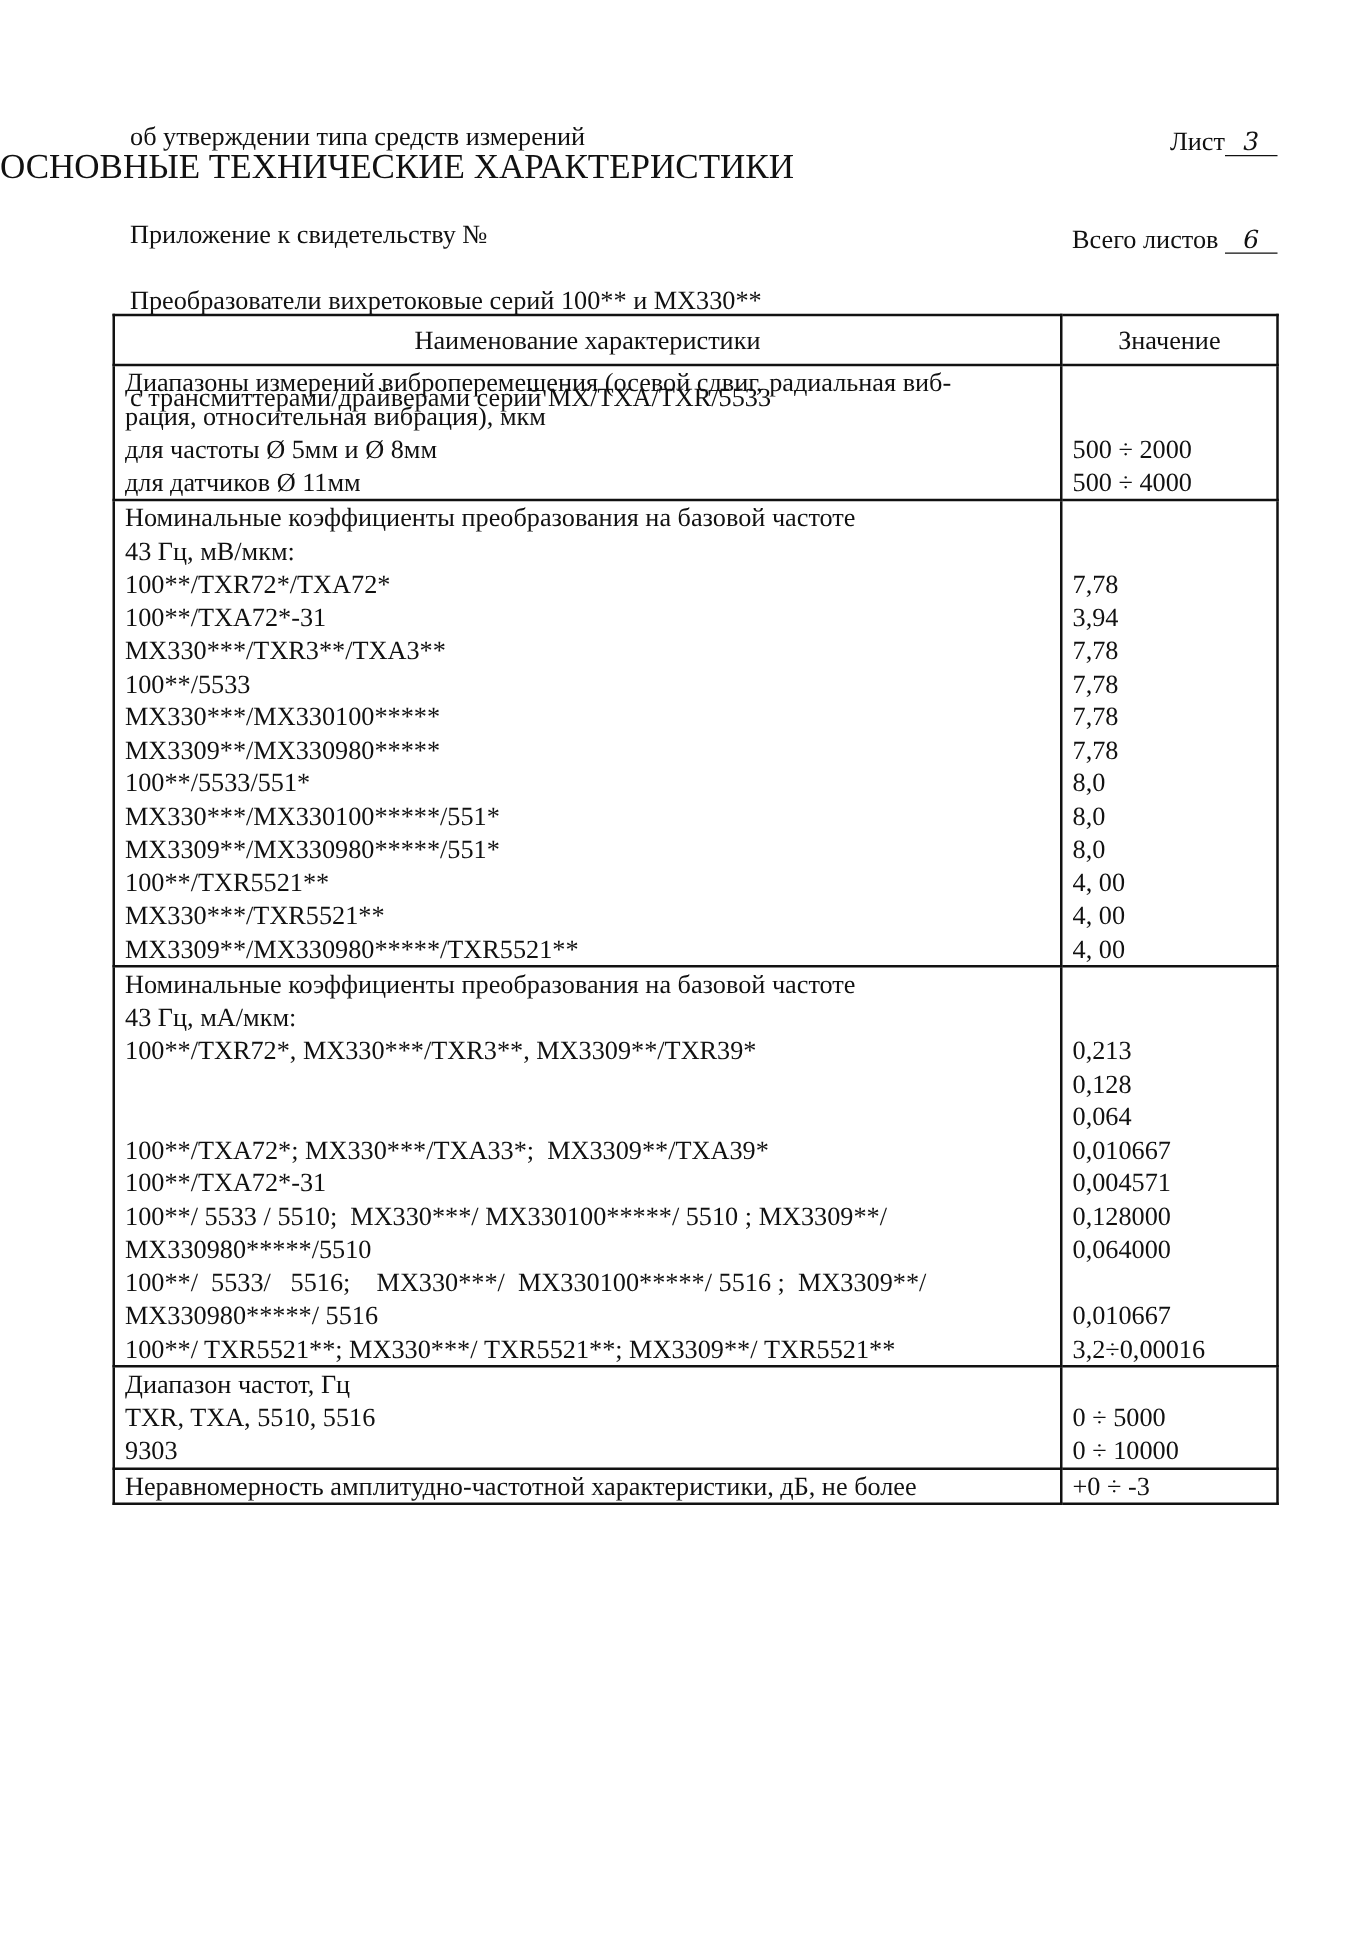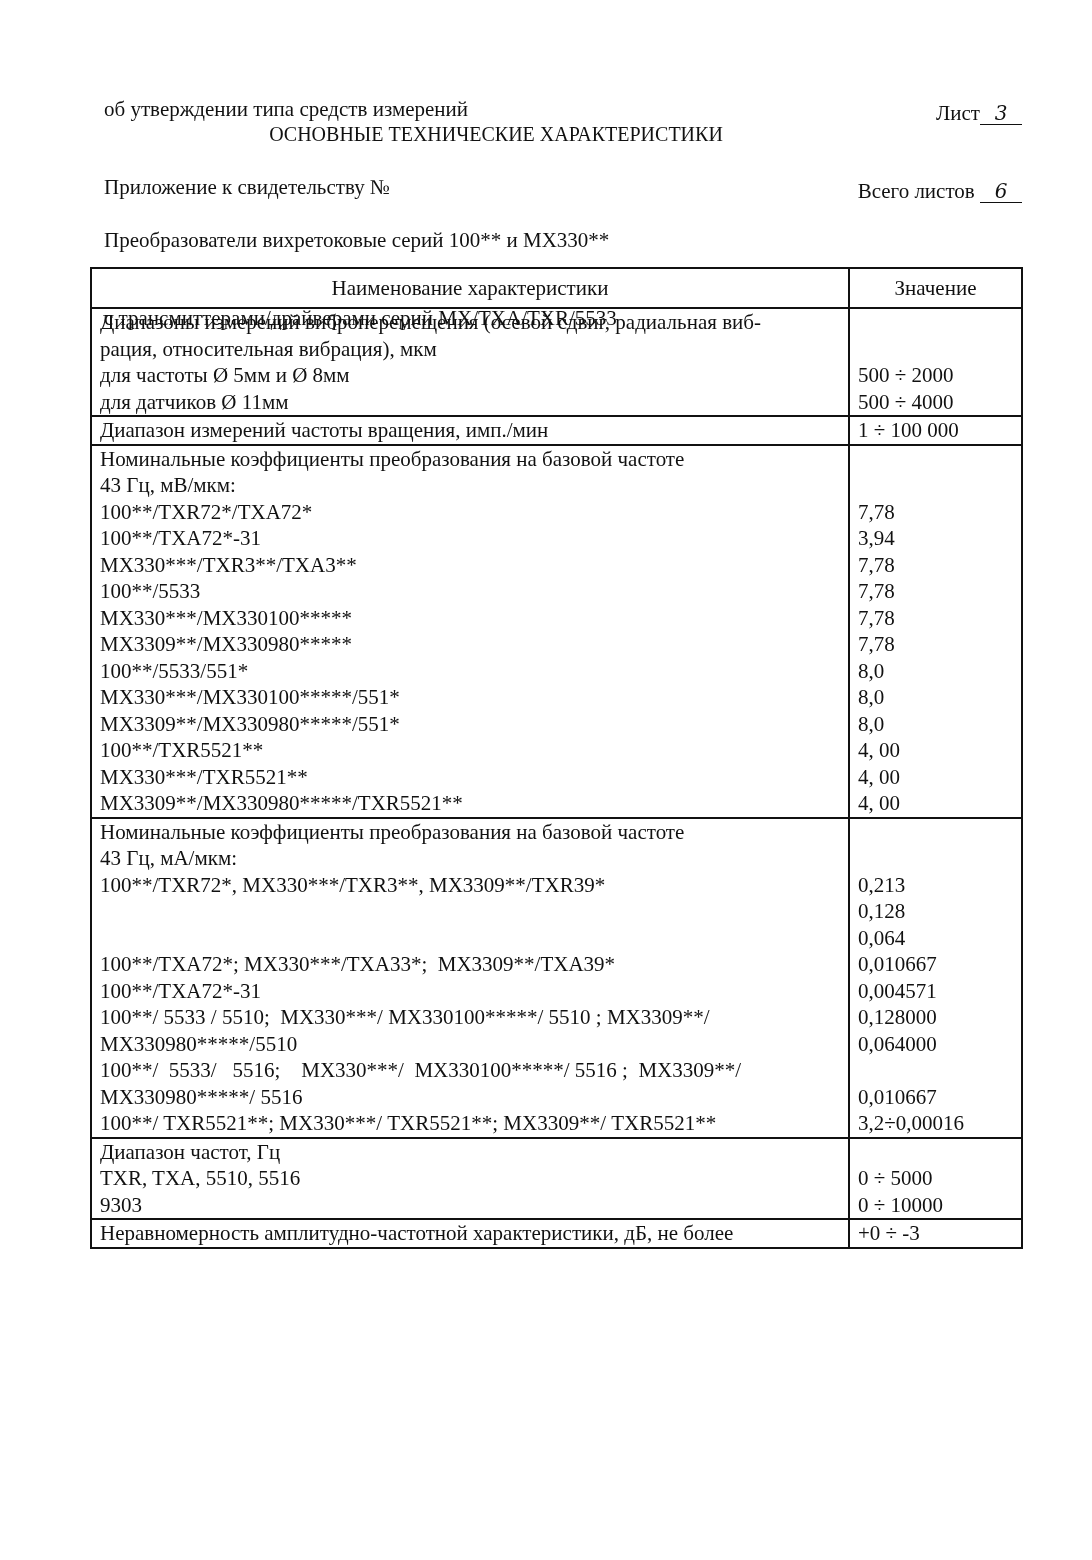--- a/index.html
+++ b/index.html
@@ -1,23 +1,23 @@
 <!DOCTYPE html>
 <html><head>
 <meta charset="utf-8">
 <style>
   html, body { margin:0; padding:0; background:#fff; }
   body { width:1092px; height:1560px; position:relative; font-family:"Liberation Serif","DejaVu Serif",serif; color:#111; font-size:21px; overflow:hidden; }
   .abs { position:absolute; white-space:pre; line-height:26px; }
   .hdr-left { left:104px; top:44px; }
   .hdr-right { right:70px; top:48px; text-align:right; }
   .hand { display:inline-block; width:42px; border-bottom:1.5px solid #111; text-align:center; font-style:italic; font-family:"DejaVu Serif",serif; font-size:20px; line-height:22px; }
-  .title { left:0; width:992px; text-align:center; top:121px; font-size:20px; }
+  .title { left:0; width:992px; text-align:left; top:121px; font-size:28px; }
   .subtitle { left:104px; top:175px; }
-  table { position:absolute; left:90px; top:267px; width:933px; border-collapse:collapse; }
+  table { position:absolute; left:90px; top:251px; width:933px; border-collapse:collapse; }
   td, th { border:2px solid #111; vertical-align:top; padding:0 8px; font-weight:normal; line-height:26.5px; }
   th { height:38px; vertical-align:middle; }
   td.name { width:740px; white-space:pre-wrap; }
   td.val { text-align:left; white-space:pre; }
   .line { display:block; min-height:26.5px; }
 </style>
 </head>
 <body>
 
 <div class="abs hdr-left">
@@ -42,24 +42,20 @@
       <th>Наименование характеристики</th>
       <th>Значение</th>
     </tr>
   </thead>
   <tbody id="tbody">
       <tr>
         <td class="name"><span class="line">Диапазоны измерений виброперемещения (осевой сдвиг, радиальная виб-</span><span class="line">рация, относительная вибрация), мкм</span><span class="line">для частоты Ø 5мм и Ø 8мм</span><span class="line">для датчиков Ø 11мм</span></td>
         <td class="val"><span class="line"></span><span class="line"></span><span class="line">500 ÷ 2000</span><span class="line">500 ÷ 4000</span></td>
       </tr>
       <tr>
-        <td class="name"><span class="line">Диапазон измерений частоты вращения, имп./мин</span></td>
-        <td class="val"><span class="line">1 ÷ 100 000</span></td>
-      </tr>
-      <tr>
         <td class="name"><span class="line">Номинальные коэффициенты преобразования на базовой частоте</span><span class="line">43 Гц, мВ/мкм:</span><span class="line">100**/TXR72*/TXA72*</span><span class="line">100**/TXA72*-31</span><span class="line">МХ330***/TXR3**/TXA3**</span><span class="line">100**/5533</span><span class="line">МХ330***/МХ330100*****</span><span class="line">МХ3309**/МХ330980*****</span><span class="line">100**/5533/551*</span><span class="line">МХ330***/МХ330100*****/551*</span><span class="line">МХ3309**/МХ330980*****/551*</span><span class="line">100**/TXR5521**</span><span class="line">МХ330***/TXR5521**</span><span class="line">МХ3309**/МХ330980*****/TXR5521**</span></td>
         <td class="val"><span class="line"></span><span class="line"></span><span class="line">7,78</span><span class="line">3,94</span><span class="line">7,78</span><span class="line">7,78</span><span class="line">7,78</span><span class="line">7,78</span><span class="line">8,0</span><span class="line">8,0</span><span class="line">8,0</span><span class="line">4, 00</span><span class="line">4, 00</span><span class="line">4, 00</span></td>
       </tr>
       <tr>
         <td class="name"><span class="line">Номинальные коэффициенты преобразования на базовой частоте</span><span class="line">43 Гц, мА/мкм:</span><span class="line">100**/TXR72*, МХ330***/TXR3**, МХ3309**/TXR39*</span><span class="line"></span><span class="line"></span><span class="line">100**/TXA72*; МХ330***/TXA33*;  МХ3309**/TXA39*</span><span class="line">100**/TXA72*-31</span><span class="line">100**/ 5533 / 5510;  МХ330***/ МХ330100*****/ 5510 ; МХ3309**/</span><span class="line">МХ330980*****/5510</span><span class="line">100**/  5533/   5516;    МХ330***/  МХ330100*****/ 5516 ;  МХ3309**/</span><span class="line">МХ330980*****/ 5516</span><span class="line">100**/ TXR5521**; МХ330***/ TXR5521**; МХ3309**/ TXR5521**</span></td>
         <td class="val"><span class="line"></span><span class="line"></span><span class="line">0,213</span><span class="line">0,128</span><span class="line">0,064</span><span class="line">0,010667</span><span class="line">0,004571</span><span class="line">0,128000</span><span class="line">0,064000</span><span class="line"></span><span class="line">0,010667</span><span class="line">3,2÷0,00016</span></td>
       </tr>
       <tr>
         <td class="name"><span class="line">Диапазон частот, Гц</span><span class="line">TXR, TXA, 5510, 5516</span><span class="line">9303</span></td>
         <td class="val"><span class="line"></span><span class="line">0 ÷ 5000</span><span class="line">0 ÷ 10000</span></td>

